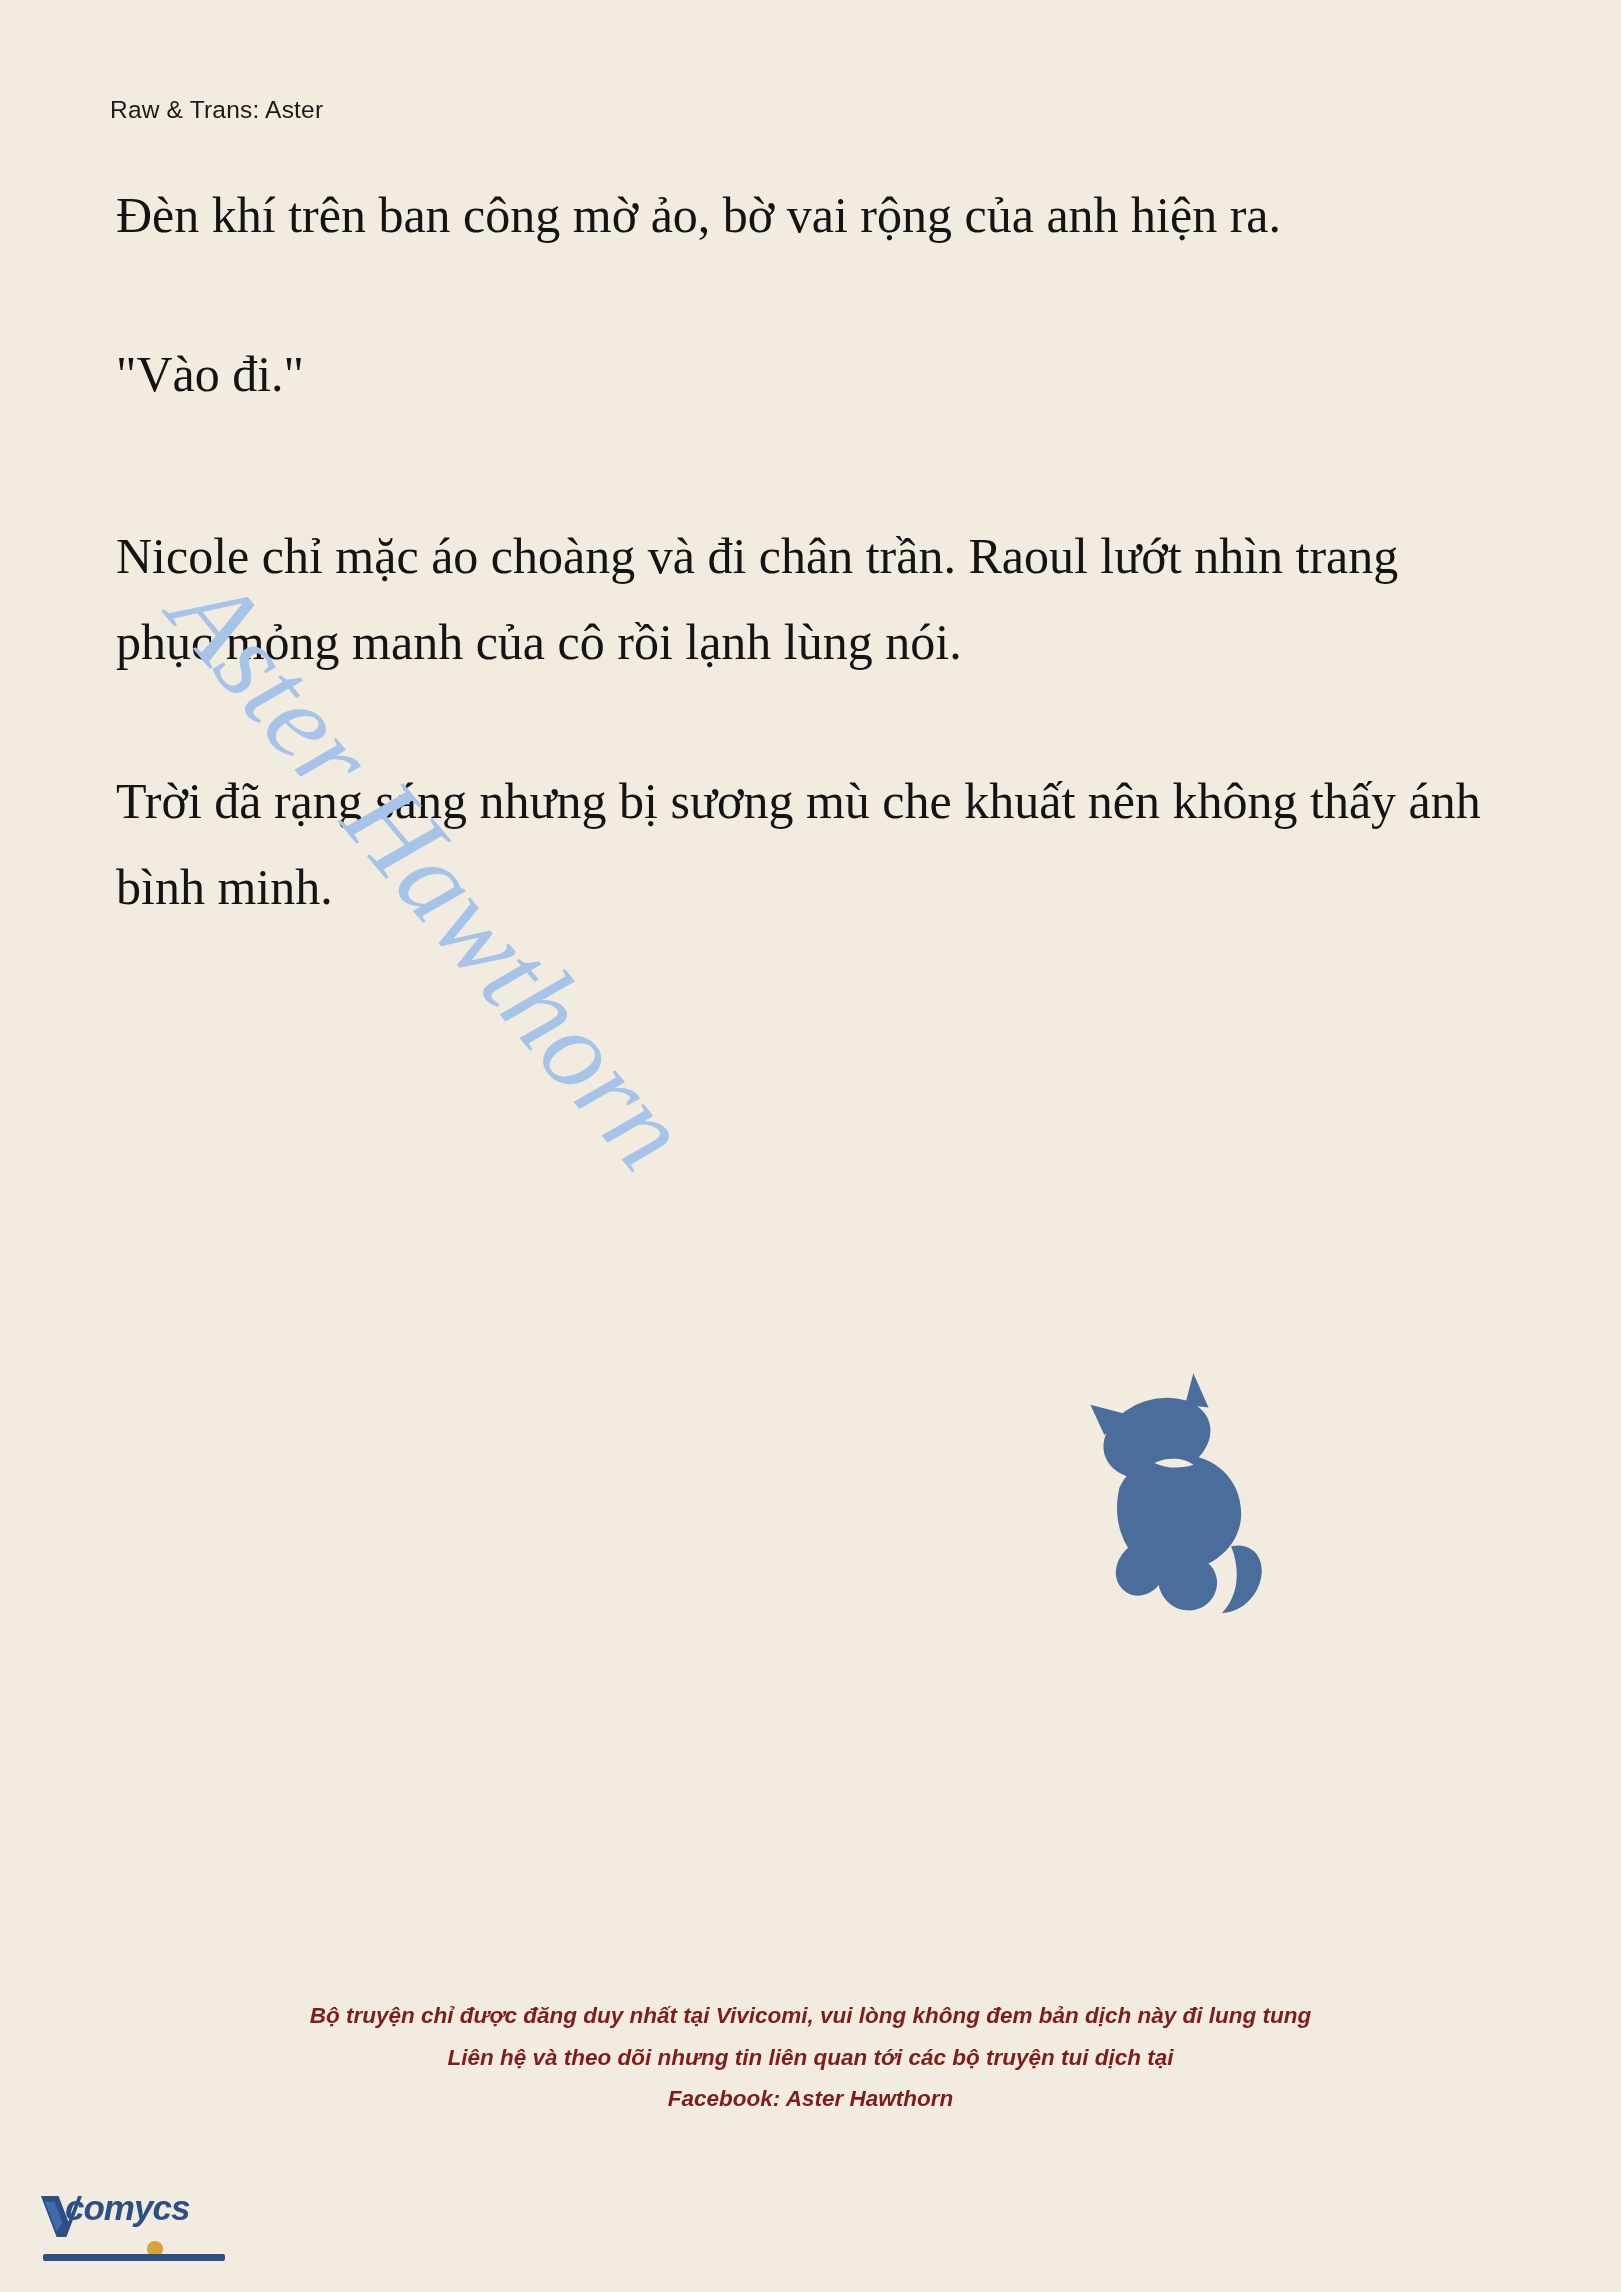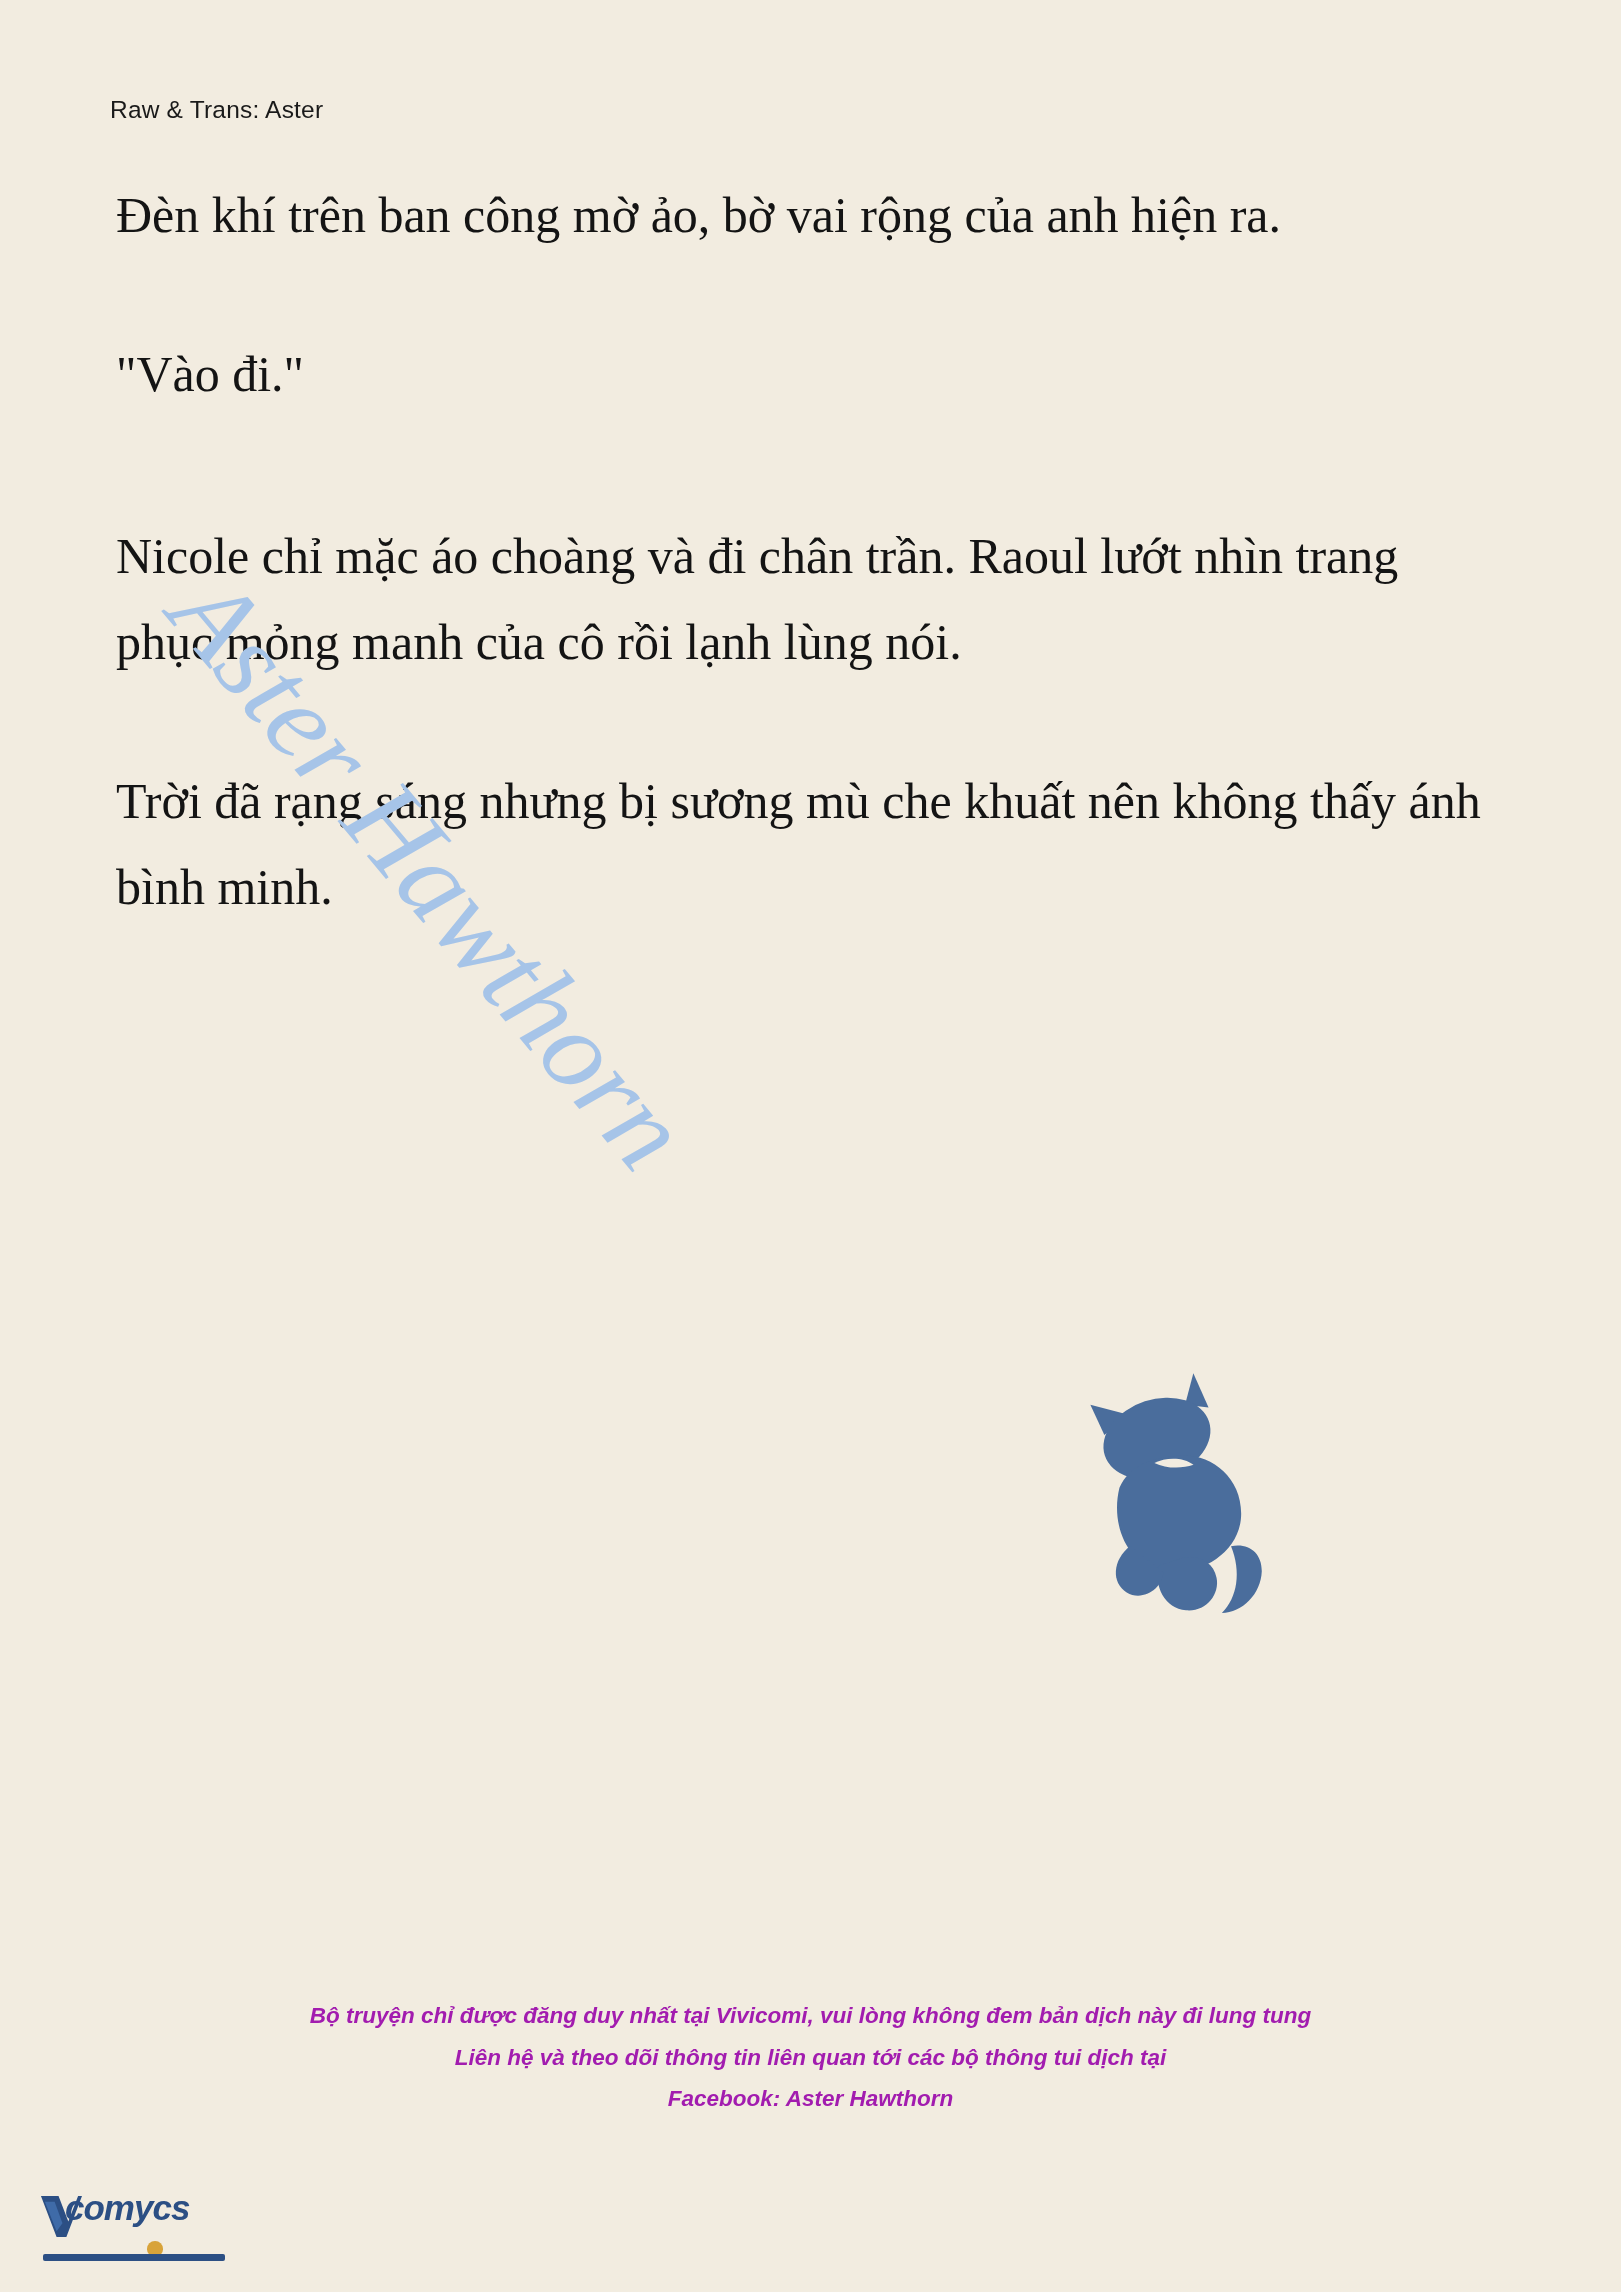--- a/index.html
+++ b/index.html
@@ -77,21 +77,21 @@
     position: absolute;
     left: 0;
     right: 0;
     top: 1995px;
     text-align: center;
     font-family: "Liberation Sans", sans-serif;
     font-style: italic;
     font-weight: bold;
     font-size: 22.5px;
     line-height: 1.85;
-    color: #a21caf;
+    color: #7f1d1d;
   }
   .footer-note div { white-space: nowrap; }
   .logo-text {
     position: absolute;
     left: 65px;
     top: 2188px;
     font-family: "Liberation Sans", sans-serif;
     font-weight: bold;
     font-style: italic;
     font-size: 35px;
@@ -152,21 +152,21 @@
         <path d="M150 200 C152 228 140 252 120 262 C140 268 164 256 172 234 C178 216 168 202 150 200 Z"></path>
       </g>
       <g fill="#f2ece0">
         <path d="M88 98 C100 92 118 92 128 100 C116 104 100 104 88 98 Z"></path>
       </g>
     </svg>
   </div>
 
   <div class="footer-note">
     <div>Bộ truyện chỉ được đăng duy nhất tại Vivicomi, vui lòng không đem bản dịch này đi lung tung</div>
-    <div>Liên hệ và theo dõi thông tin liên quan tới các bộ thông tui dịch tại</div>
+    <div>Liên hệ và theo dõi nhưng tin liên quan tới các bộ truyện tui dịch tại</div>
     <div>Facebook: Aster Hawthorn</div>
   </div>
 
   <div class="logo-swoosh">
     <svg width="43" height="49" viewBox="0 0 44 50" xmlns="http://www.w3.org/2000/svg">
       <path d="M2 4 L20 4 L30 30 L40 4 L44 4 L28 46 L18 46 Z" fill="#2c4f84"></path>
       <path d="M6 10 L16 10 L24 32 L18 40 Z" fill="#3f6ba8"></path>
     </svg>
   </div>
   <div class="logo-text">

